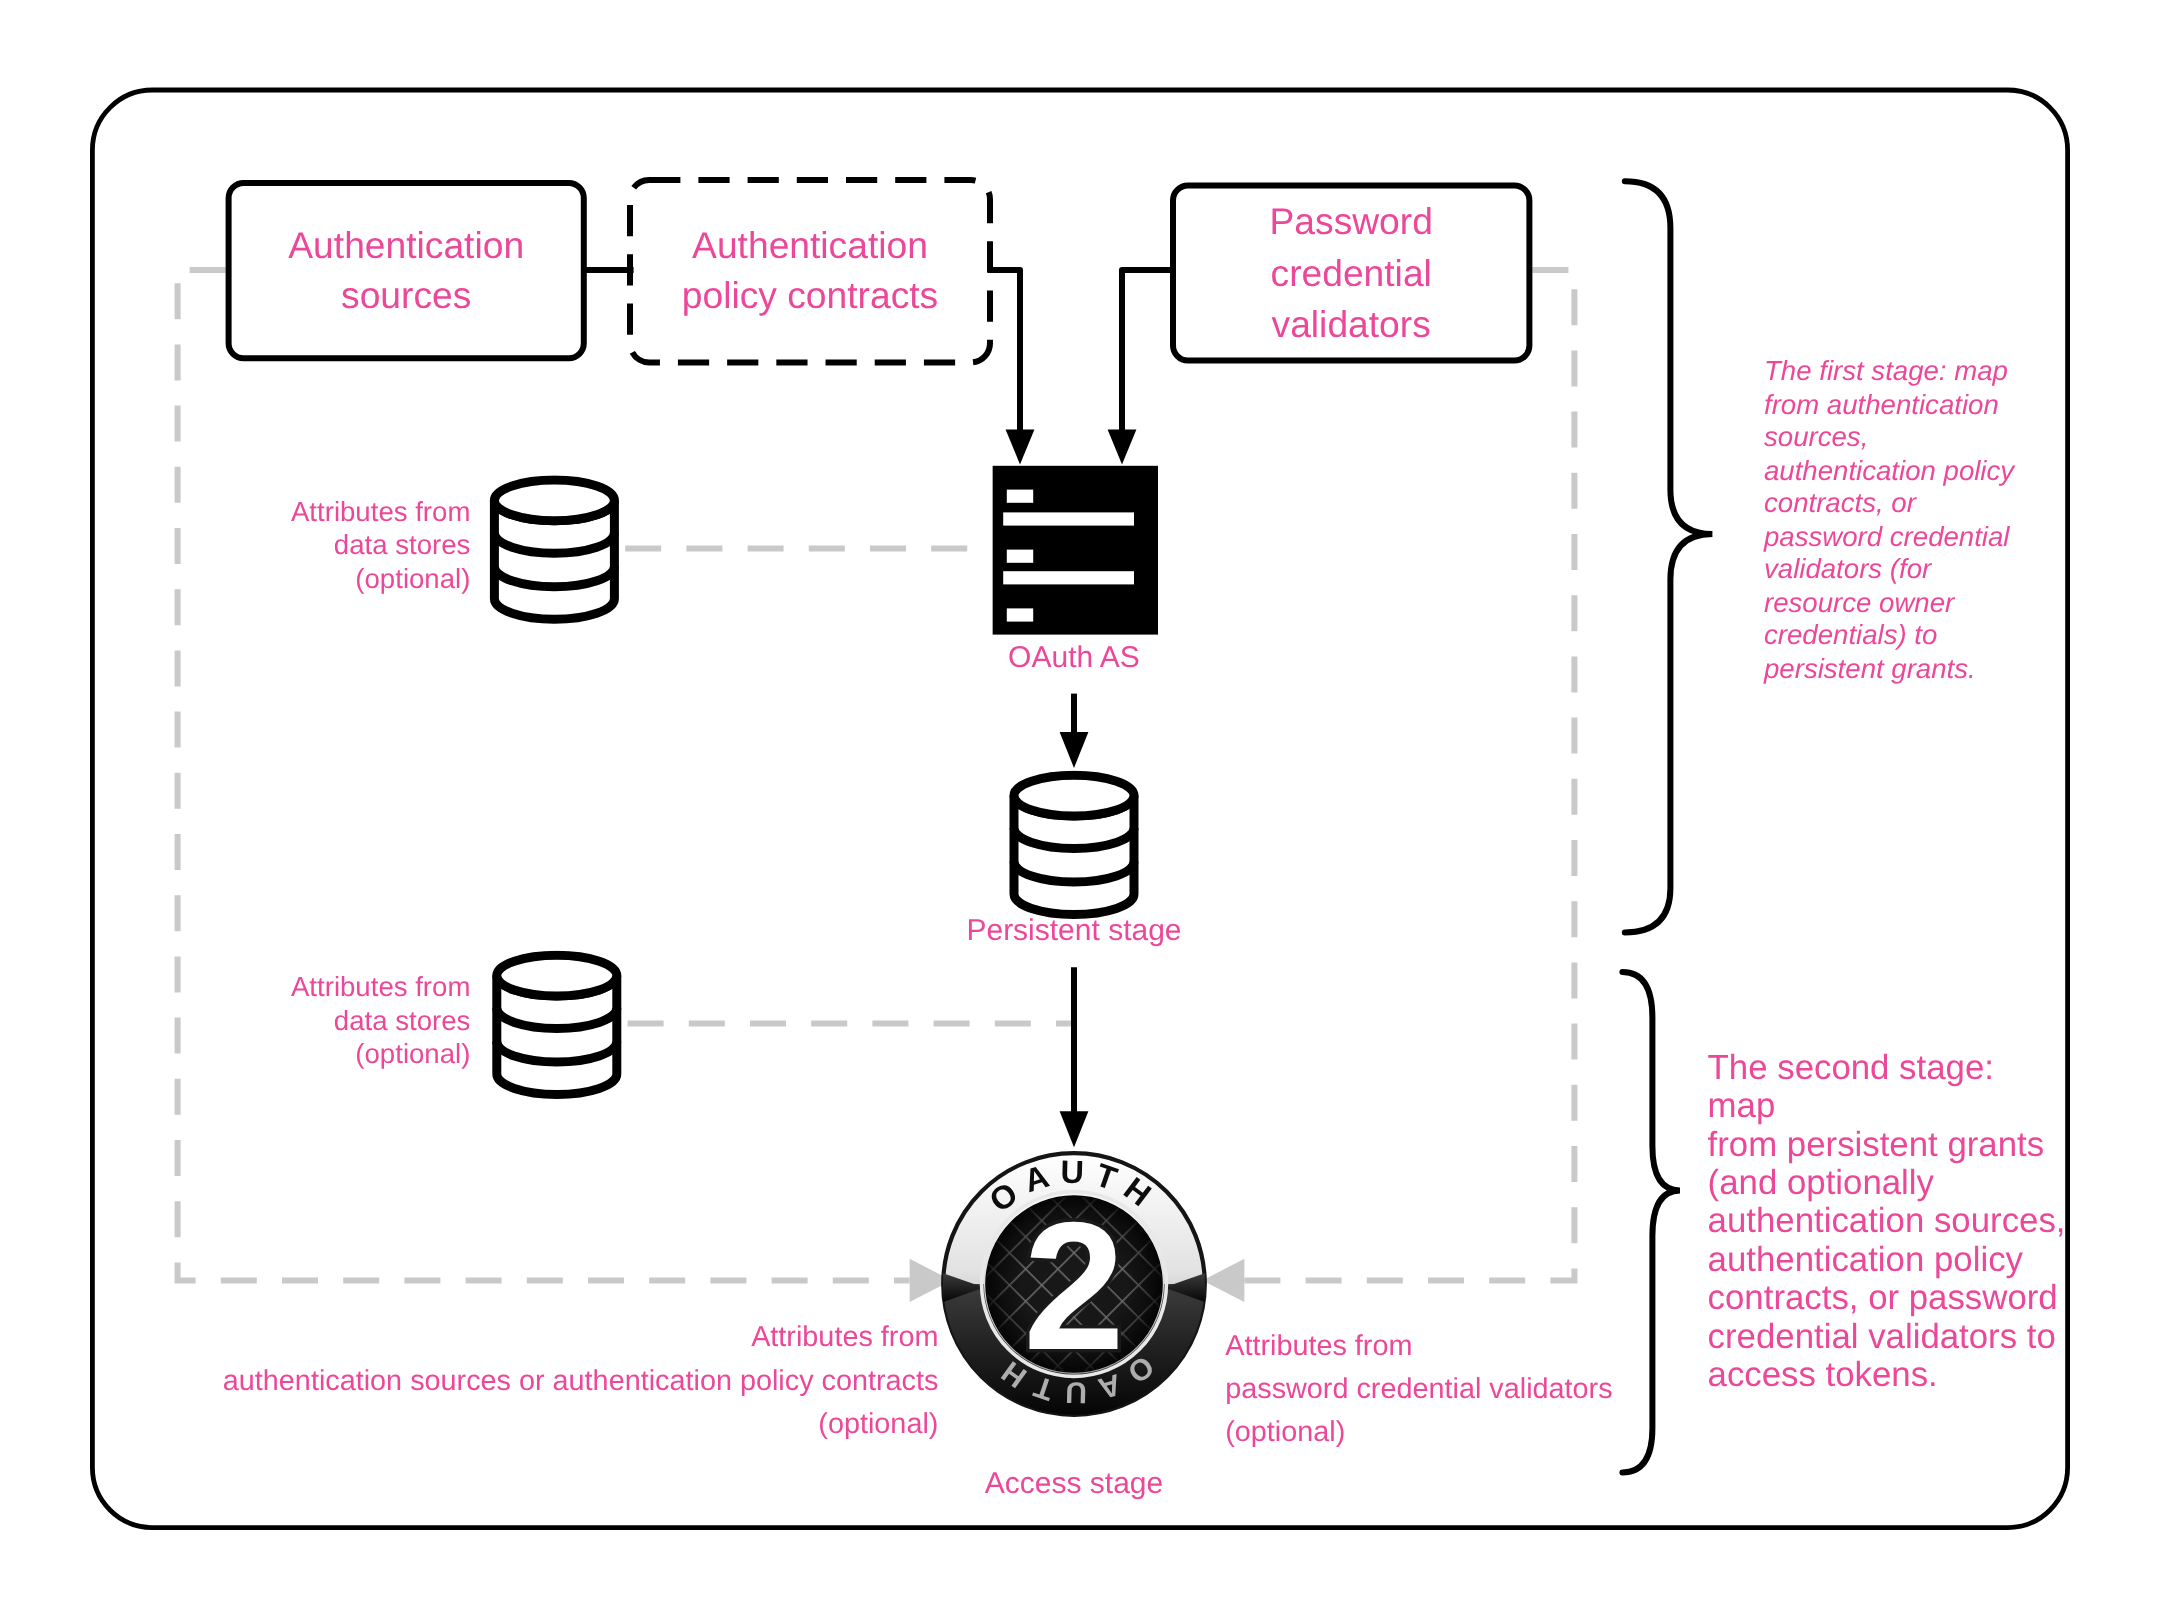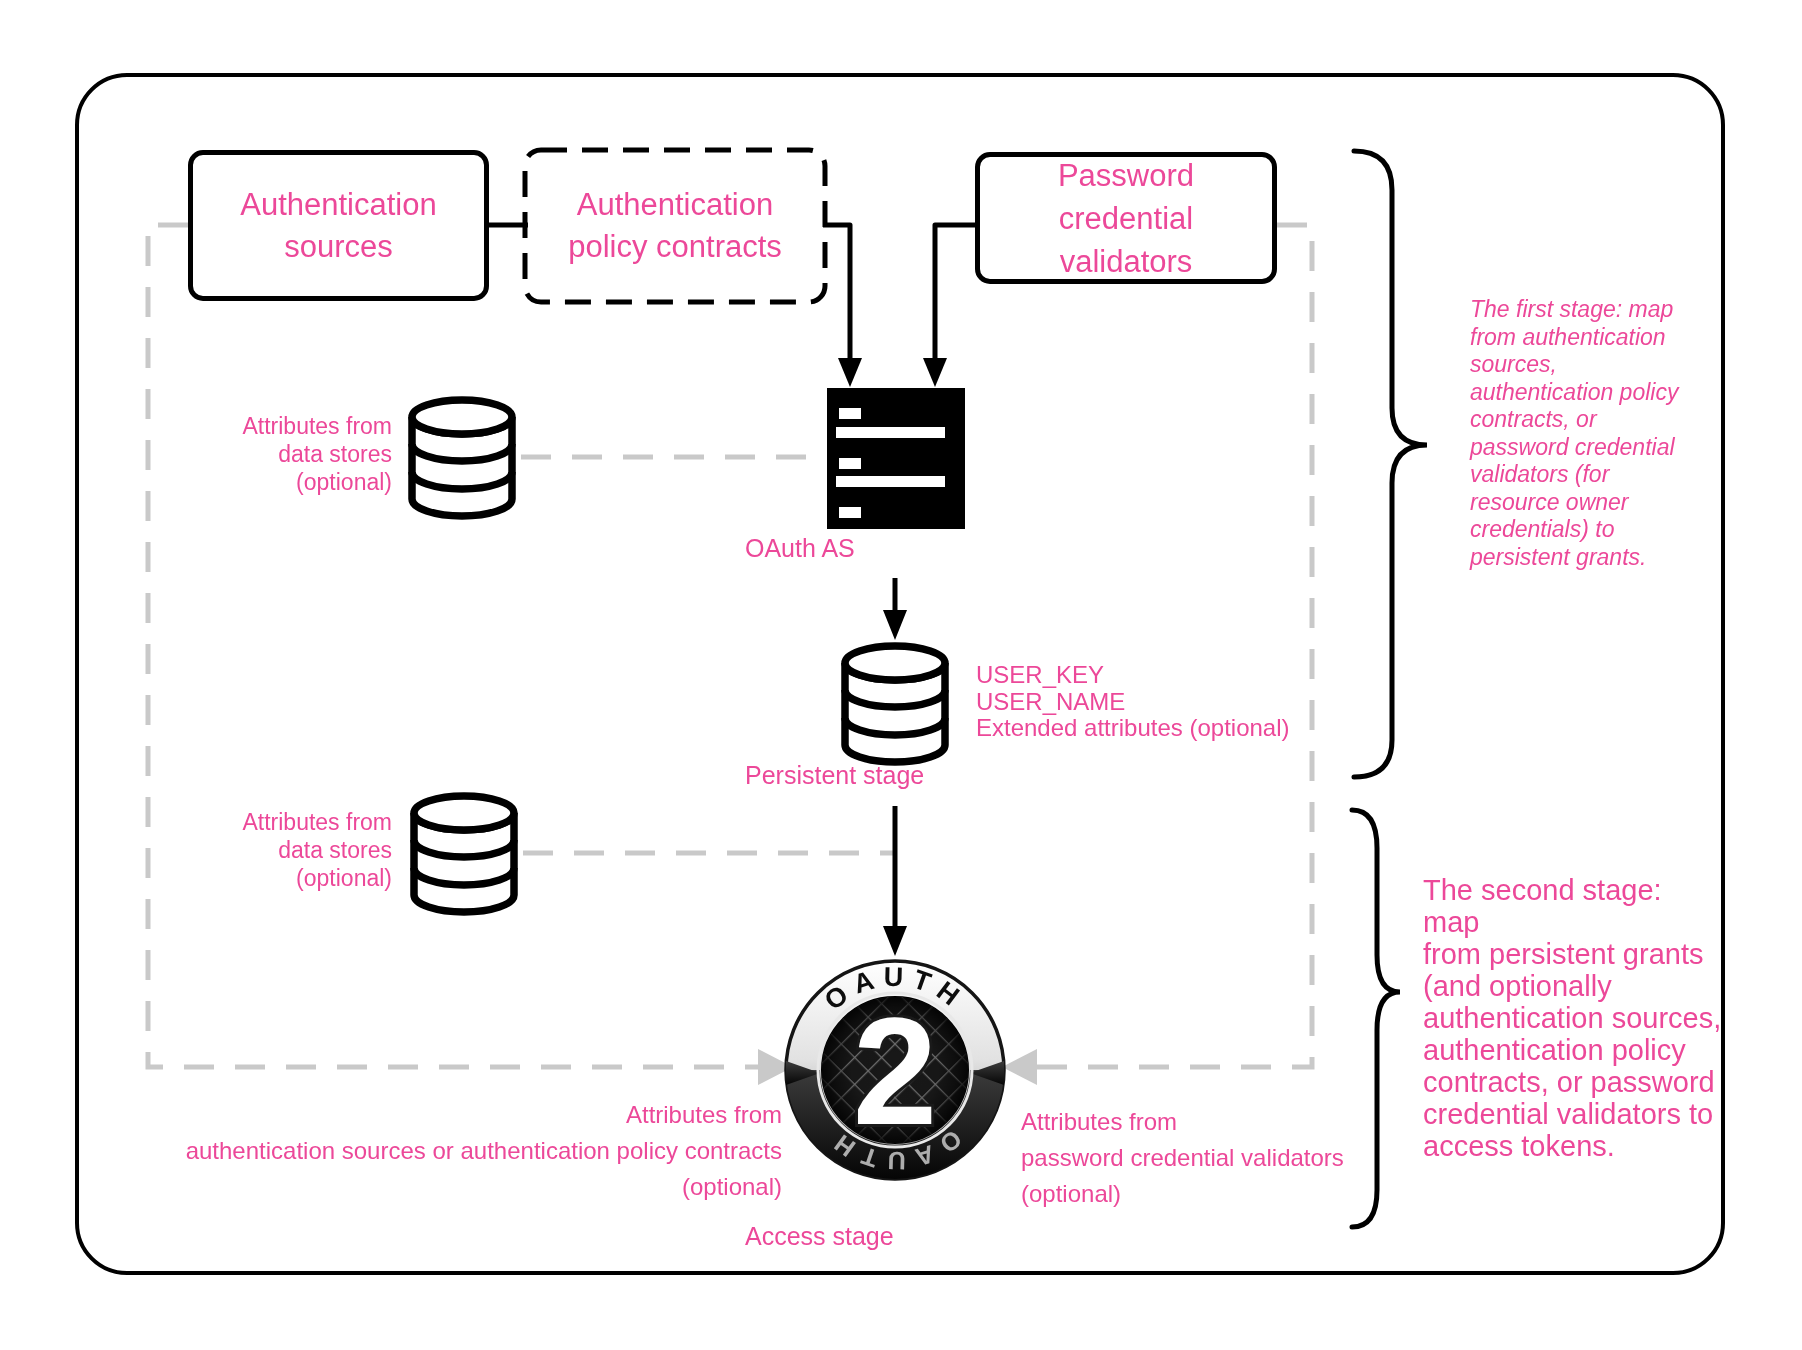--- a/index.html
+++ b/index.html
@@ -7,21 +7,21 @@
          font-family:"Liberation Sans",sans-serif;color:#ec4899;overflow:hidden;}
   .frame{position:absolute;left:75px;top:73px;width:1650px;height:1202px;
          border:4px solid #000;border-radius:52px;box-sizing:border-box;}
   .overlay{position:absolute;left:0;top:0;width:1802px;height:1350px;}
   .box{position:absolute;background:#fff;border:5px solid #000;border-radius:15px;
        display:flex;align-items:center;justify-content:center;text-align:center;
        font-size:31px;line-height:42px;white-space:pre-line;box-sizing:border-box;}
   .box.nodash{border:none;background:transparent;}
   .lbl{position:absolute;white-space:pre-line;}
   .r{text-align:right;}
-  .c{text-align:left;}
+  .c{text-align:center;}
   .lbl-ds{font-size:23px;line-height:28px;width:292px;left:100px;}
   .lbl-node{font-size:25px;line-height:31px;width:300px;left:745px;}
   .lbl-fields{font-size:24px;line-height:26.5px;left:976px;top:662px;}
   .lbl-float{font-size:24px;line-height:36px;}
   .ann{font-size:23px;line-height:27.5px;font-style:italic;}
   .icon-abs{position:absolute;}
 </style>
 </head>
 <body>
 
@@ -62,21 +62,21 @@
   </svg>
 
   <div class="box" style="left:188px;top:150px;width:301px;height:151px;">
     <span>Authentication
 sources</span>
   </div>
   <div class="box nodash" style="left:525px;top:150px;width:300px;height:152px;">
     <span>Authentication
 policy contracts</span>
   </div>
-  <div class="box" style="left:975px;top:152px;width:302px;height:132px;line-height:43px;">
+  <div class="box" style="left:975px;top:152px;width:302px;height:151px;line-height:43px;">
     <span>Password
 credential
 validators</span>
   </div>
 
   <div class="icon-abs" style="left:827px;top:388px;">
     <svg width="138" height="141" viewBox="0 0 138 141">
       <rect x="0" y="0" width="138" height="141" fill="#000"></rect>
       <rect x="9" y="39" width="109" height="11" fill="#fff"></rect>
       <rect x="9" y="88" width="109" height="11" fill="#fff"></rect>
@@ -98,23 +98,20 @@
     </svg>
   </div>
 
   <div class="icon-abs" style="left:838px;top:642px;">
     <svg width="114" height="124" viewBox="0 0 114 124">
       <path d="M 7,21 L 7,103 A 50 17 0 0 0 107,103 L 107,21 A 50 17 0 0 1 7,21 Z" fill="#fff" stroke="#000" stroke-width="7.5"></path>
       <path d="M 7,48 A 50 17 0 0 0 107,48 M 7,76 A 50 17 0 0 0 107,76" fill="none" stroke="#000" stroke-width="7.5"></path>
       <ellipse cx="57" cy="21" rx="50" ry="17" fill="#fff" stroke="#000" stroke-width="7.5"></ellipse>
     </svg>
   </div>
-  <div class="lbl lbl-fields">USER_KEY
-USER_NAME
-Extended attributes (optional)</div>
   <div class="lbl lbl-node c" style="top:760px;">Persistent stage</div>
 
   <div class="lbl lbl-ds r" style="top:808px;">Attributes from
 data stores
 (optional)</div>
   <div class="icon-abs" style="left:407px;top:792px;">
     <svg width="114" height="124" viewBox="0 0 114 124">
       <path d="M 7,21 L 7,103 A 50 17 0 0 0 107,103 L 107,21 A 50 17 0 0 1 7,21 Z" fill="#fff" stroke="#000" stroke-width="7.5"></path>
       <path d="M 7,48 A 50 17 0 0 0 107,48 M 7,76 A 50 17 0 0 0 107,76" fill="none" stroke="#000" stroke-width="7.5"></path>
       <ellipse cx="57" cy="21" rx="50" ry="17" fill="#fff" stroke="#000" stroke-width="7.5"></ellipse>

